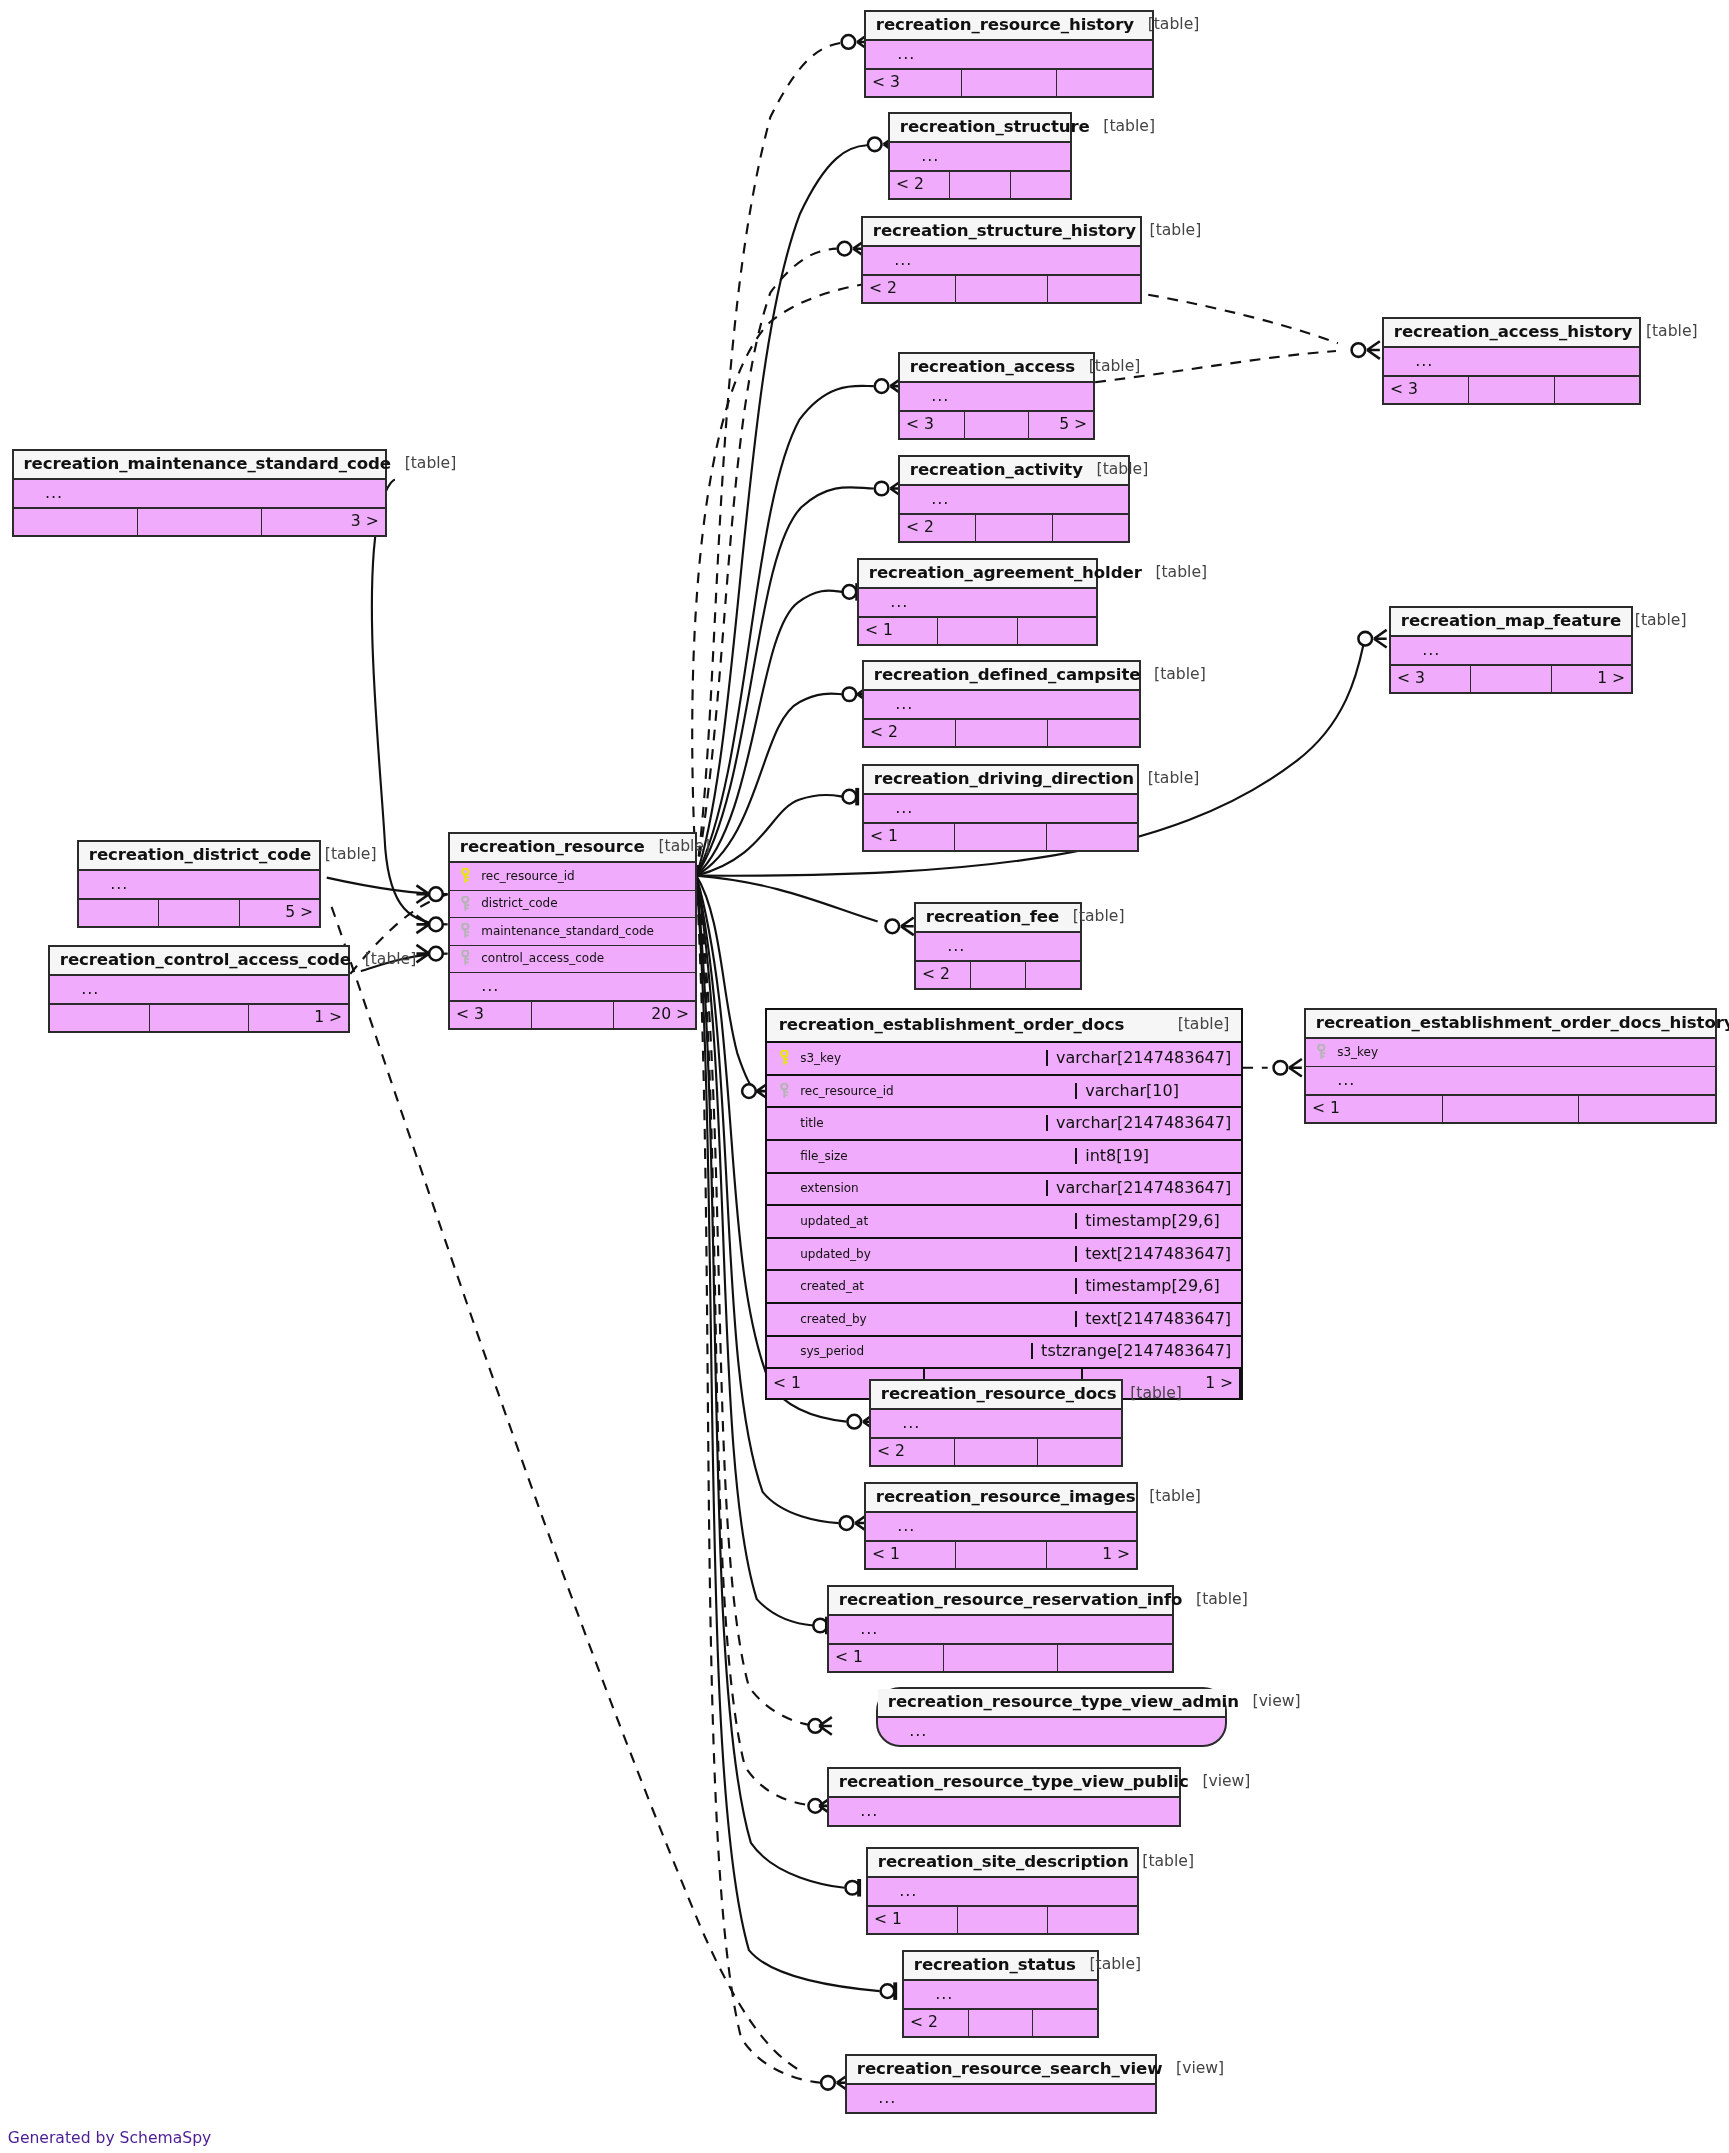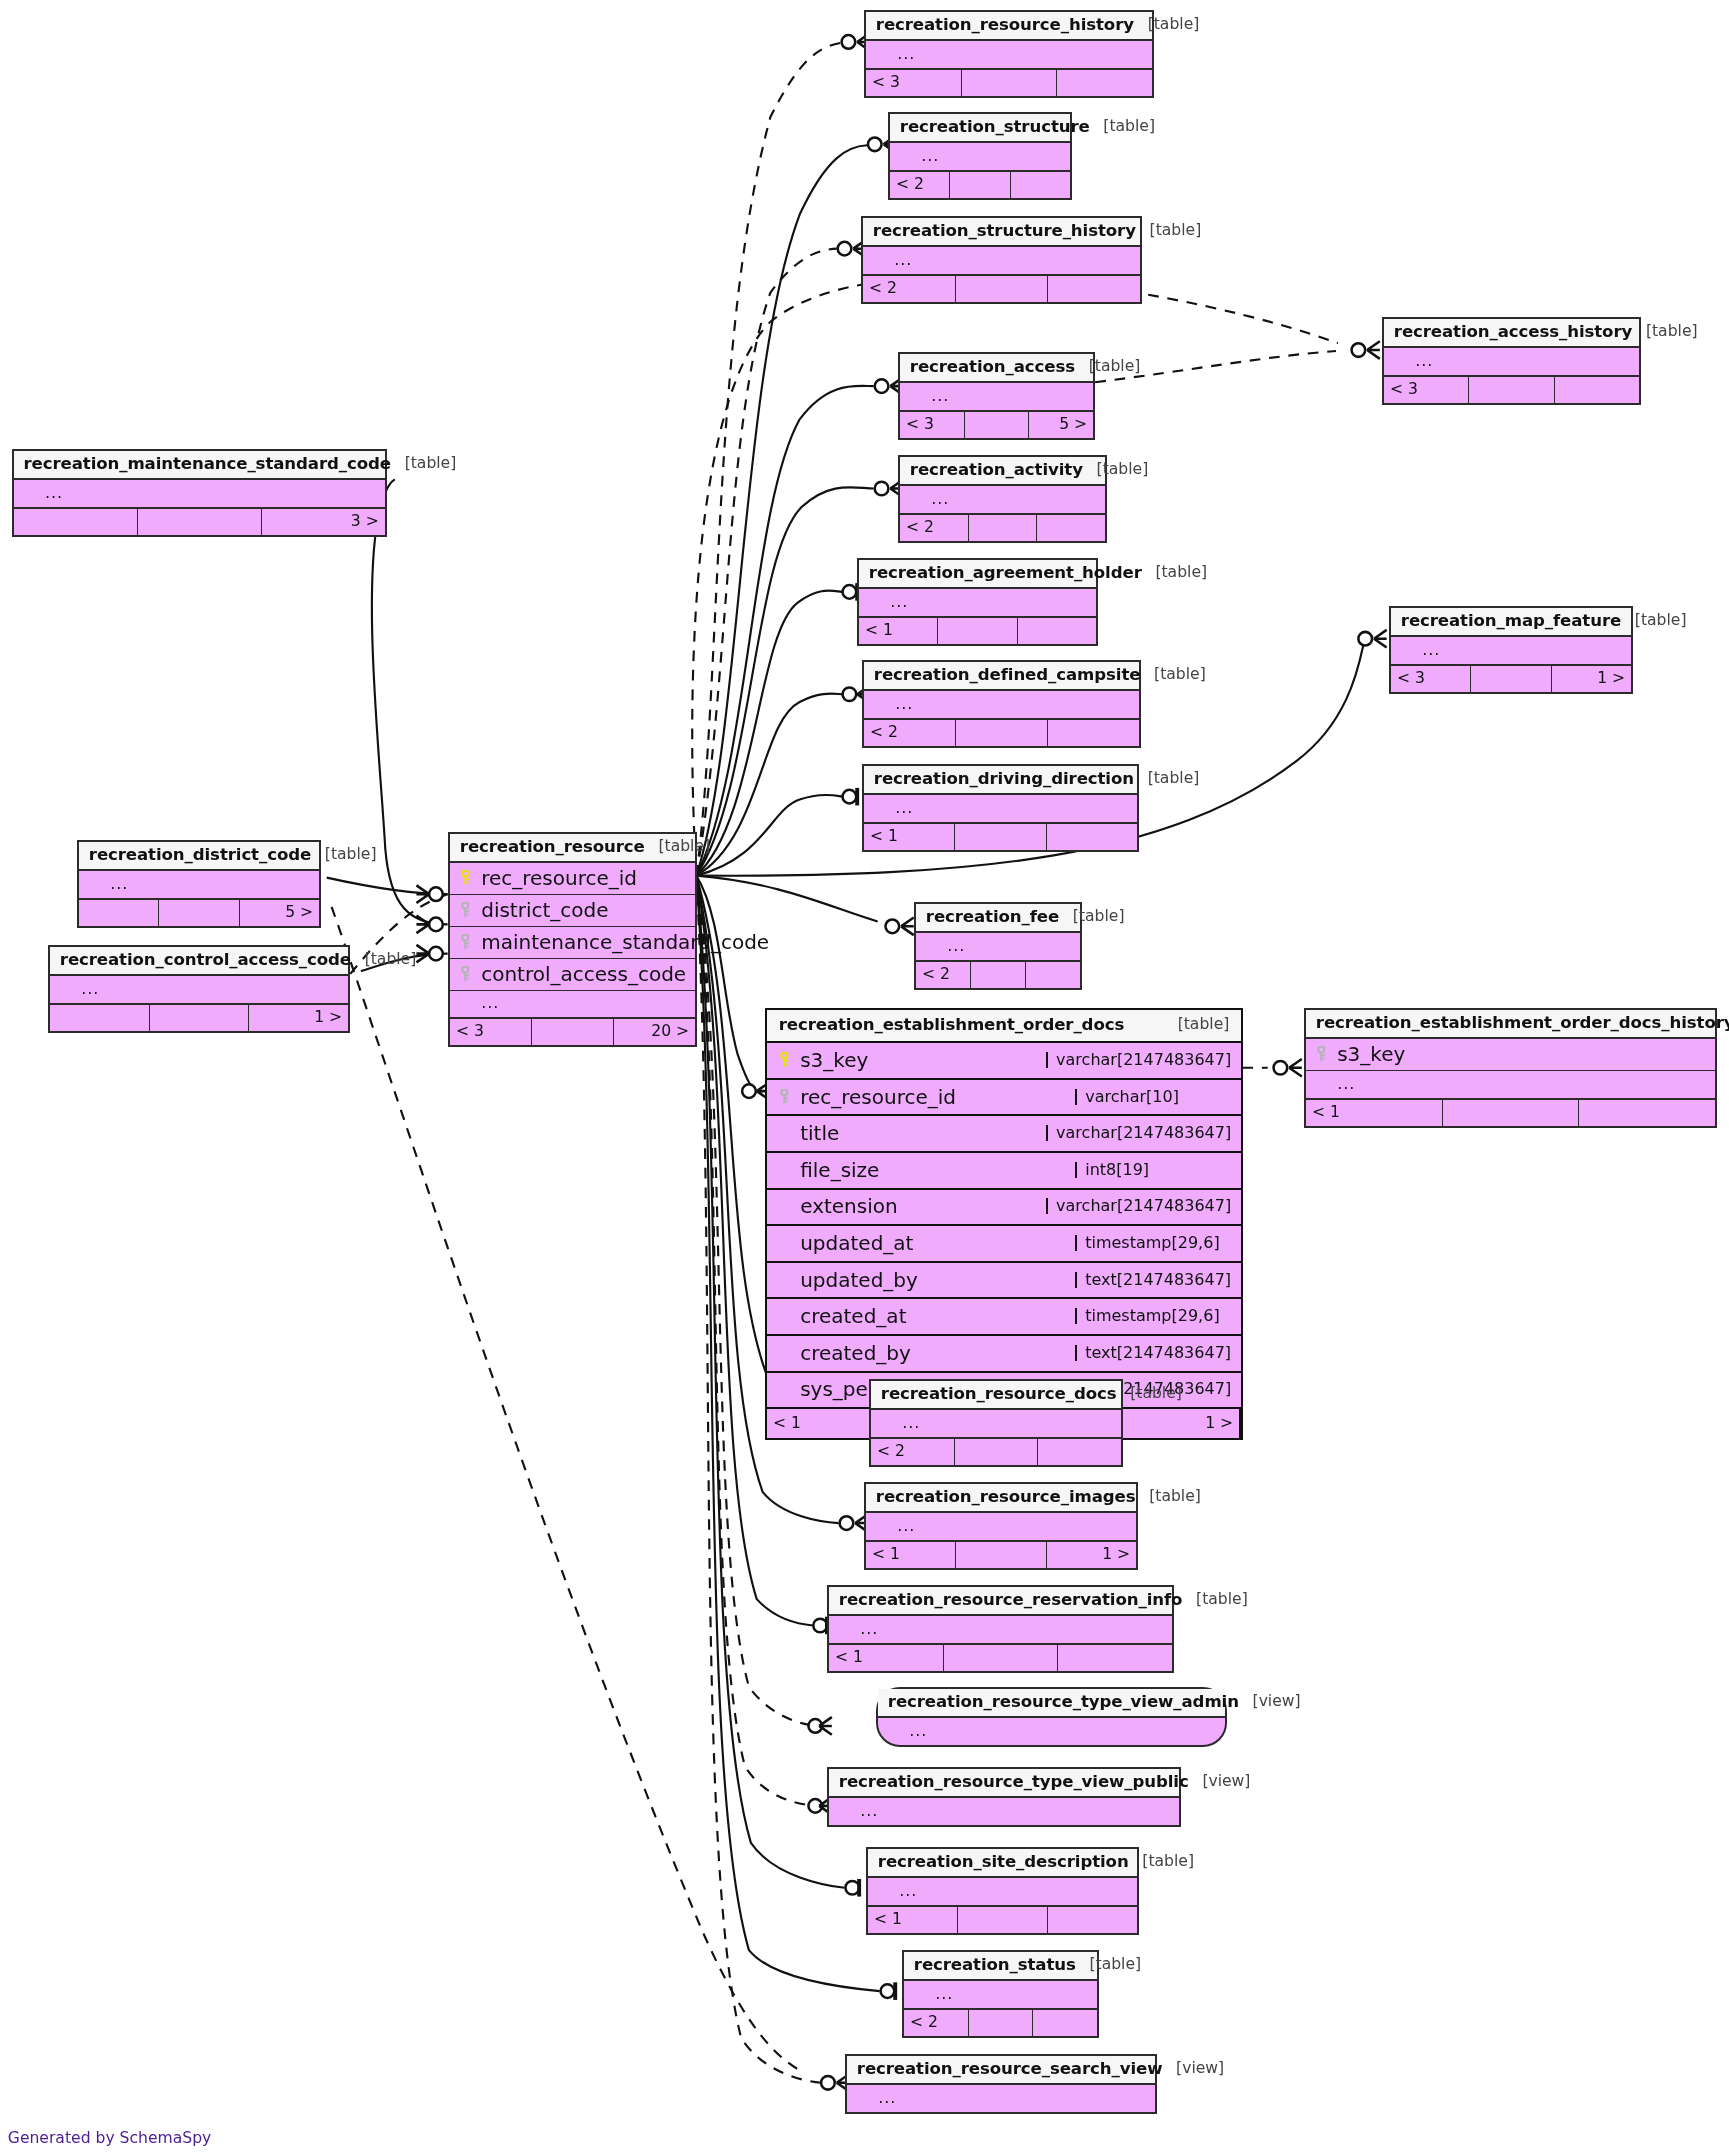--- a/index.html
+++ b/index.html
@@ -53,21 +53,21 @@
   .node .col{
     display:flex;
     align-items:center;
     border-bottom:1px solid #2b2b2b;
     padding:4.9px 7.8px 5.9px 7.8px;
     white-space:nowrap;
     min-height:19.5px;
     box-sizing:border-box;
   }
   .node .col.thick{border-bottom:2px solid #2b2b2b;}
-  .node .col .cname{flex:1;font-size:20px;}
+  .node .col .cname{flex:1;font-size:12px;}
   .node .col .ctype{
     font-size:16px;
     padding-left:7.8px;
     border-left:1px solid #2b2b2b;
     margin-left:7.8px;
     min-width:146px;
   }
   .node .col .ellipsis{font-size:16px;color:#111;letter-spacing:1px;}
   
   .keyico{
@@ -314,21 +314,21 @@
       <div class="col thick">
         <span class="keyico"></span>
         <span class="ellipsis" style="flex: 1 1 0%;">...</span>
       </div>
       <div class="foot">
         <div class="cell left">&lt; 3</div>
         <div class="cell"></div>
         <div class="cell">5 &gt;</div>
       </div>
     </div>
-    <div class="node" style="left: 898px; top: 455px; width: 209px;">
+    <div class="node" style="left: 898px; top: 455px; width: 232px;">
       <div class="hdr">
         <span class="tname">recreation_activity</span>
         <span class="ttype">[table]</span>
       </div>
       <div class="col thick">
         <span class="keyico"></span>
         <span class="ellipsis" style="flex: 1 1 0%;">...</span>
       </div>
       <div class="foot">
         <div class="cell left">&lt; 2</div>

